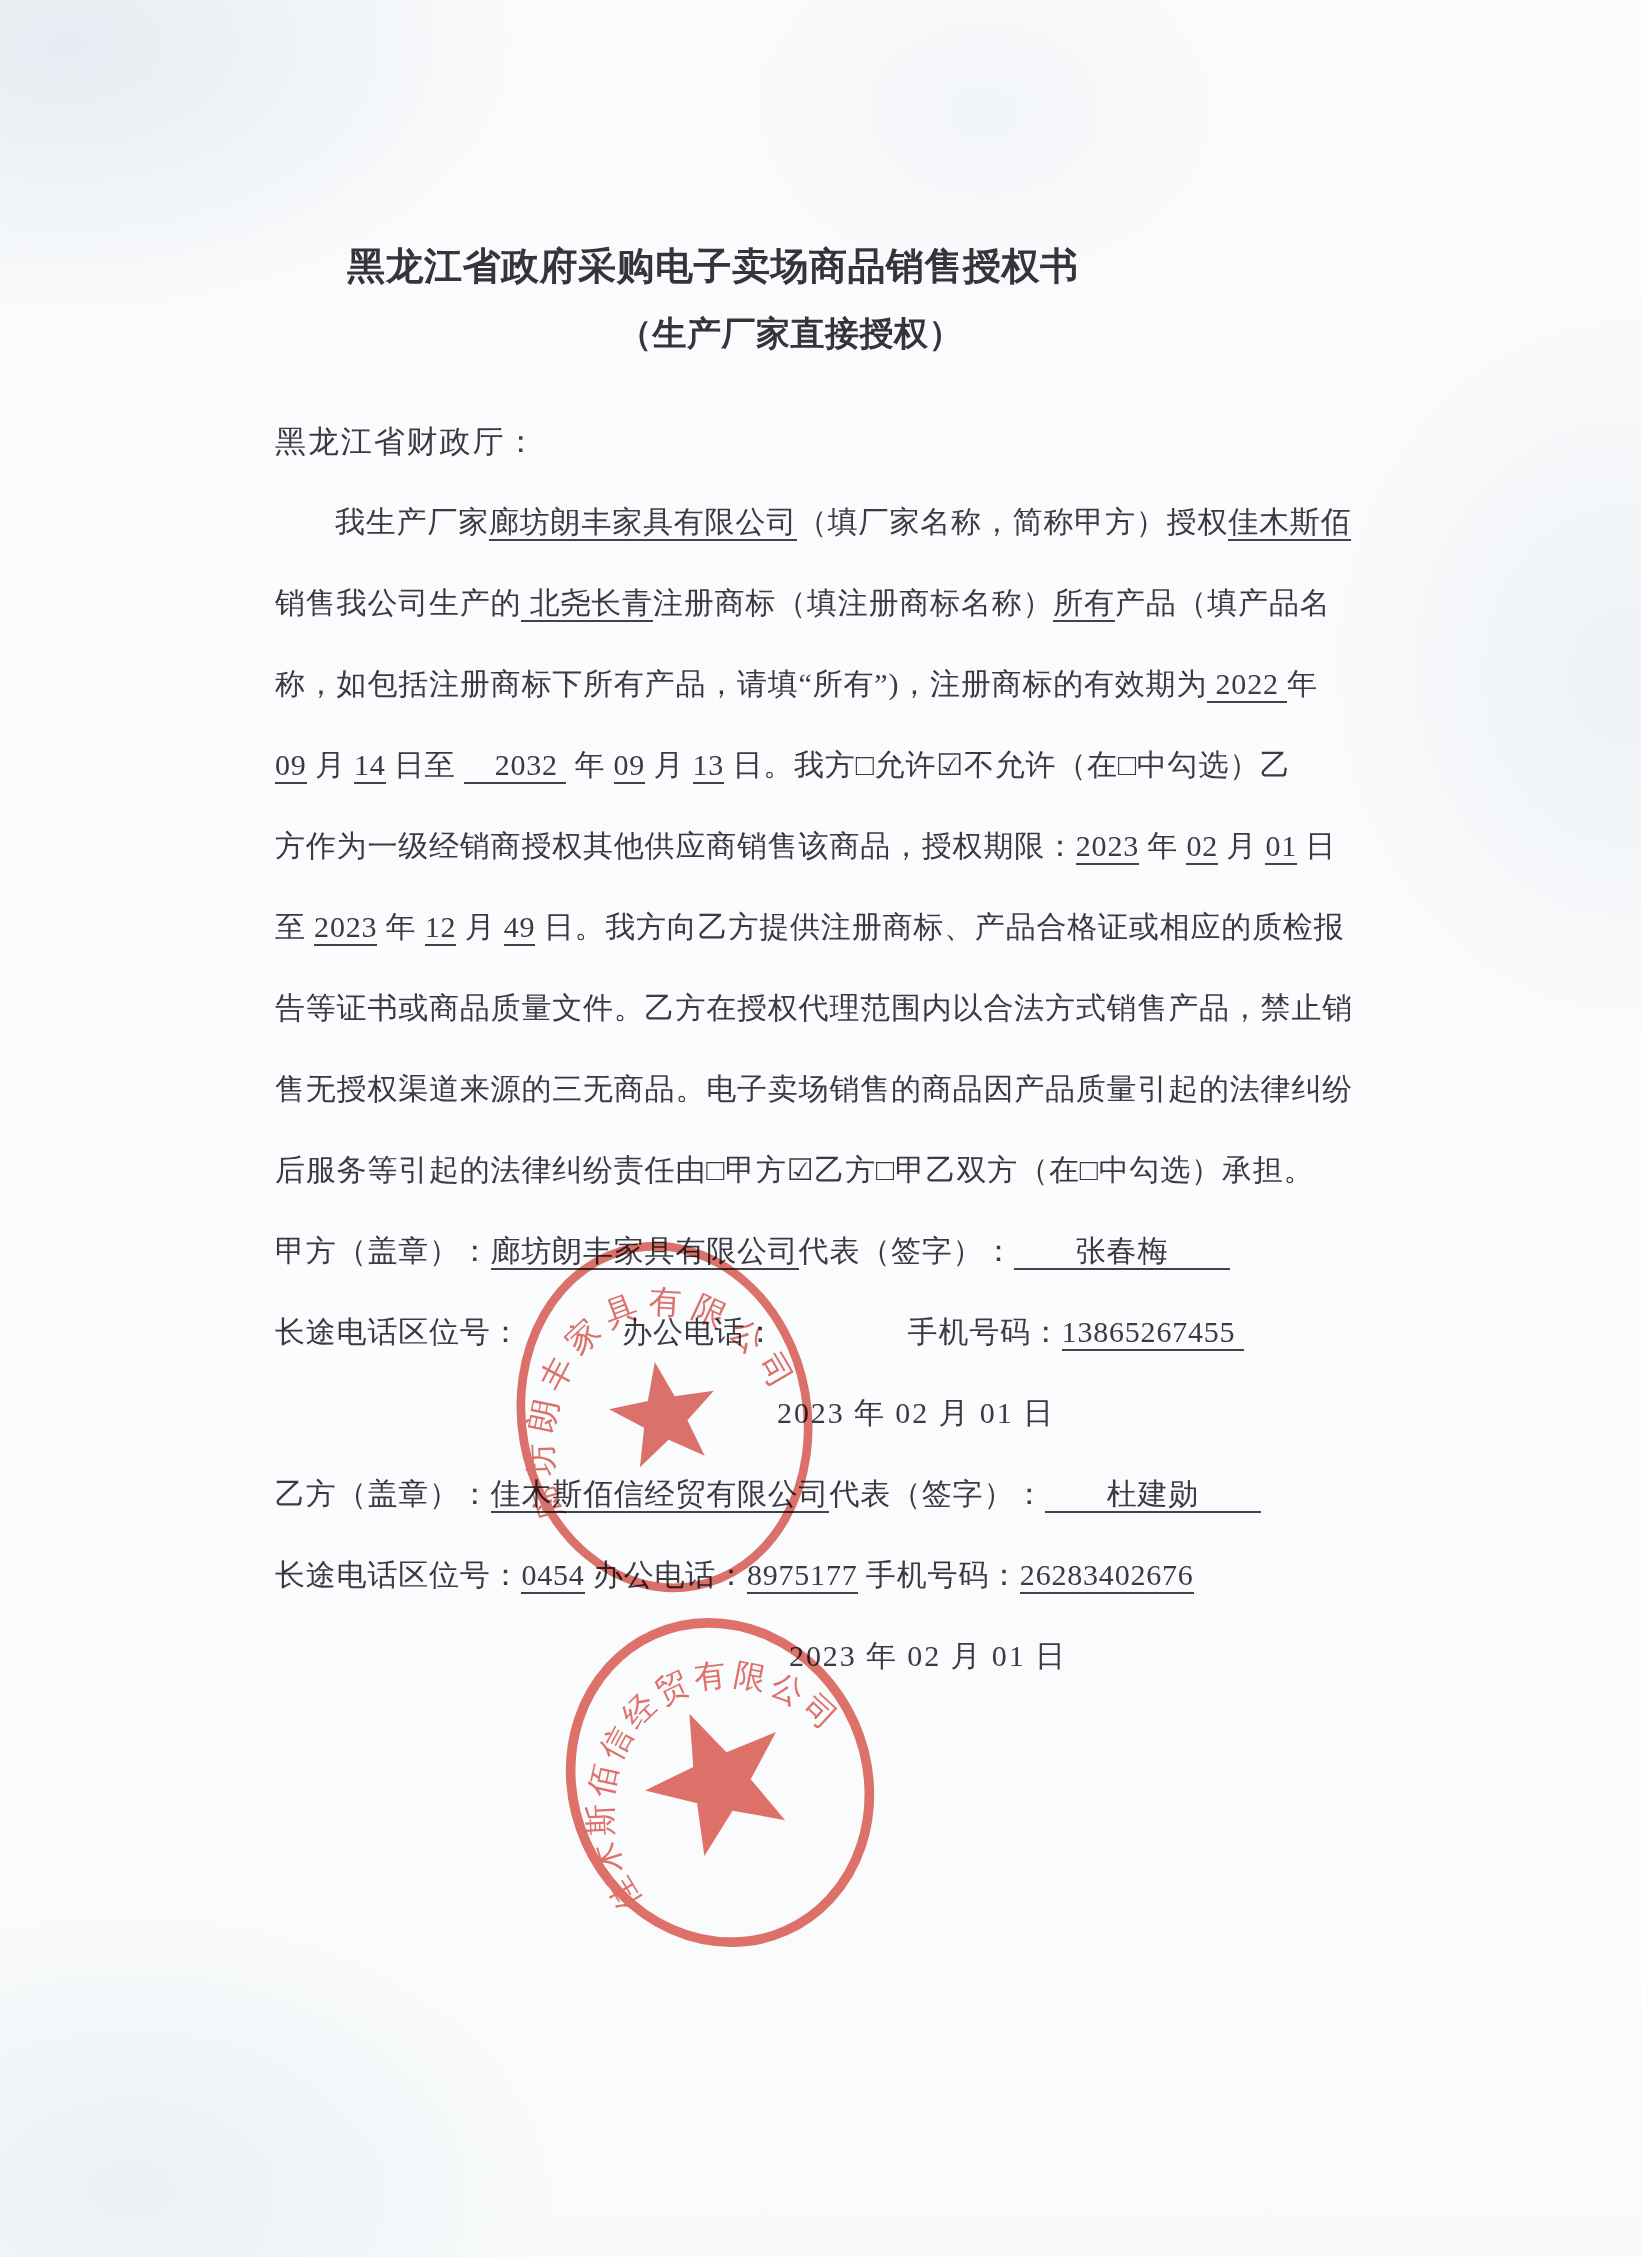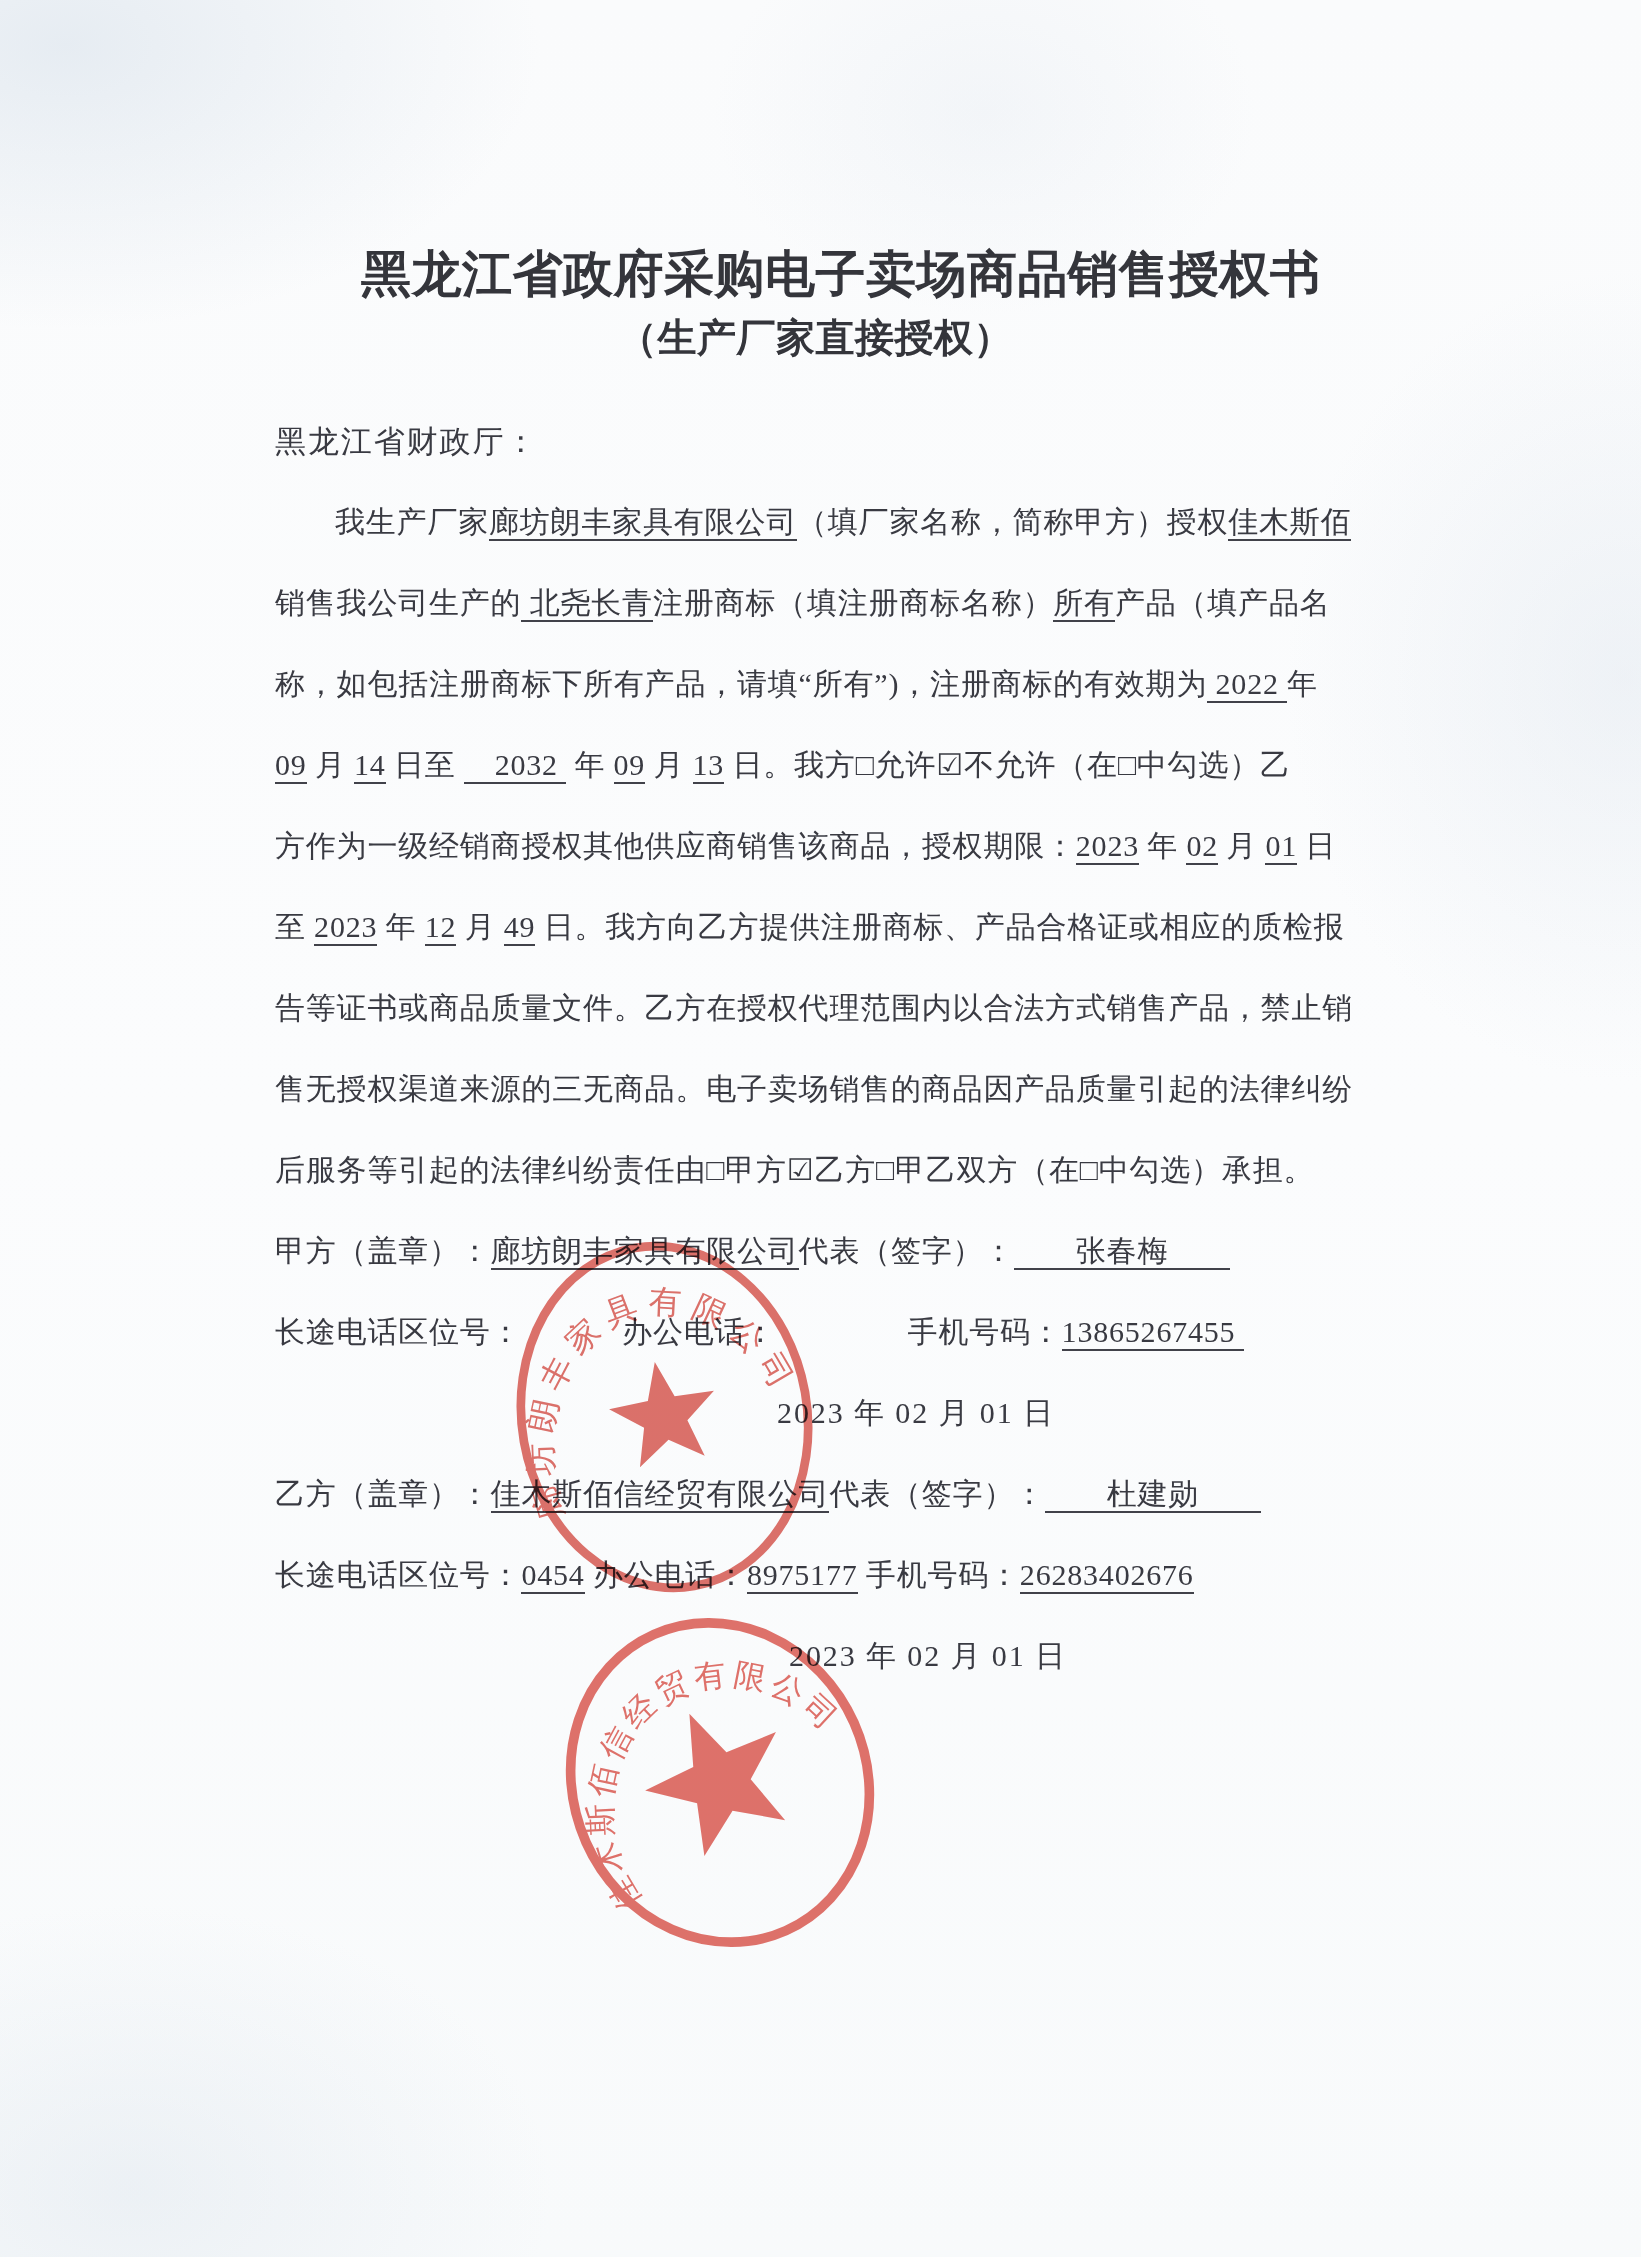--- a/index.html
+++ b/index.html
@@ -13,29 +13,29 @@
   .page{
     position:absolute;left:0;top:0;width:1641px;height:2257px;
     background:
       radial-gradient(676px 406px at 4% 2%, rgba(214,224,234,.55), rgba(214,224,234,0) 70%),
       radial-gradient(483px 579px at 99% 30%, rgba(219,227,236,.40), rgba(219,227,236,0) 70%),
       radial-gradient(599px 406px at 8% 97%, rgba(221,229,237,.45), rgba(221,229,237,0) 70%),
       radial-gradient(386px 290px at 60% 5%, rgba(228,234,241,.35), rgba(228,234,241,0) 70%),
       linear-gradient(180deg,#fafbfc 0%,#fbfcfd 50%,#f8fafb 100%);
   }
   .doc-title{
-    position:absolute;left:361px;top:241px;
+    position:absolute;left:347px;top:241px;
     font-family:"Liberation Sans","DejaVu Sans",sans-serif;
-    font-weight:bold;font-size:50px;letter-spacing:0.5px;color:#34353b;
+    font-weight:bold;font-size:38px;letter-spacing:0.5px;color:#34353b;
     white-space:nowrap;
   }
   .doc-subtitle{
     position:absolute;left:618px;top:311px;
     font-family:"Liberation Sans","DejaVu Sans",sans-serif;
-    font-weight:bold;font-size:39px;letter-spacing:0.5px;color:#34353b;
+    font-weight:bold;font-size:34px;letter-spacing:0.5px;color:#34353b;
     white-space:nowrap;
   }
   .salutation{
     position:absolute;left:275px;top:421px;
     font-size:31px;color:#393a42;letter-spacing:1.9px;white-space:nowrap;
   }
   .body-lines{
     position:absolute;left:275px;top:481px;width:1120px;
     font-size:30px;color:#393a42;
   }

